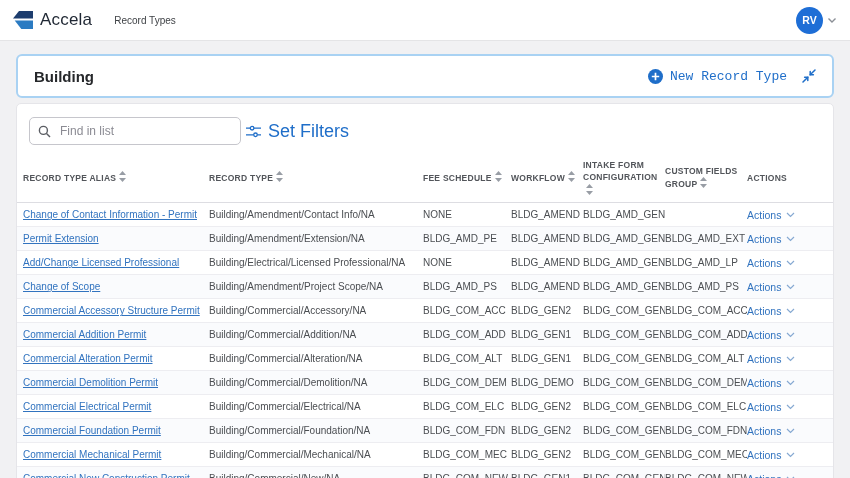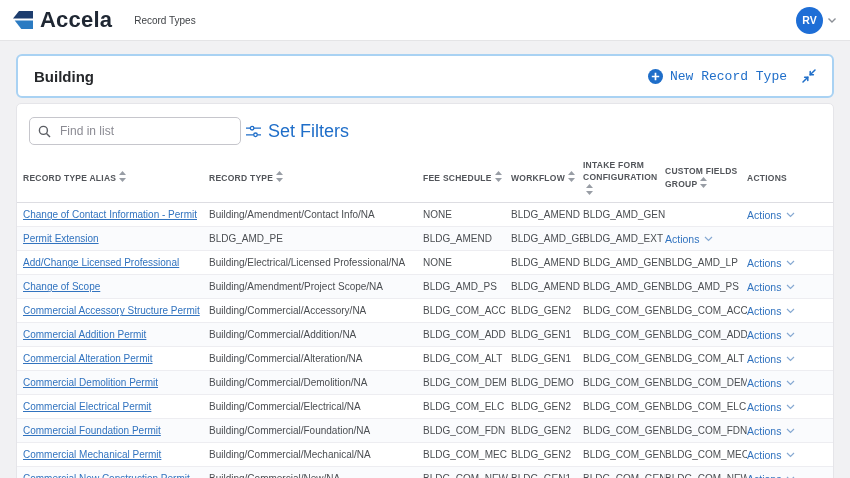--- a/index.html
+++ b/index.html
@@ -11,21 +11,21 @@
   }
 
   
   .topbar {
     height: 41px; background: #fff; border-bottom: 1px solid #e4e4e6;
     display: flex; align-items: center; justify-content: space-between;
     padding: 0 13px;
   }
   .brand { display: flex; align-items: center; }
   .logo-mark { display: inline-flex; margin-right: 7px; }
-  .brand-name { font-size: 22px; font-weight: 700; color: #1f2733; letter-spacing: .2px; }
+  .brand-name { font-size: 17px; font-weight: 400; color: #1f2733; letter-spacing: .2px; }
   .page-title { font-size: 10px; color: #3f4246; margin-left: 22px; }
   .user { display: flex; align-items: center; gap: 4px; }
   .avatar {
     width: 27px; height: 27px; border-radius: 50%;
     background: var(--avatar_bg, #1e6ed6); color: #fff;
     font-size: 10.5px; font-weight: 700;
     display: flex; align-items: center; justify-content: center;
   }
 
   
@@ -216,20 +216,21 @@
                   <svg width="9" height="6" viewBox="0 0 9 6">
                     <polyline points="1,1 4.5,4.5 8,1" fill="none" stroke="#86a9d2" stroke-width="1.2"></polyline>
                   </svg>
                 </span>
               </a>
     </div>
   </div>
 
   <div class="tr grid-row">
     <div class="td"><a href="#" class="alias-link">Permit Extension</a></div>
+    <div class="td">Building/Amendment/Extension/NA</div>
     <div class="td">BLDG_AMD_PE</div>
     <div class="td">BLDG_AMEND</div>
     <div class="td">BLDG_AMD_GENERAL</div>
     <div class="td">BLDG_AMD_EXT</div>
     <div class="td td-actions">
       <a href="#" class="actions-link">
                 <span>Actions</span>
                 <span style="display:inline-flex;">
                   <svg width="9" height="6" viewBox="0 0 9 6">
                     <polyline points="1,1 4.5,4.5 8,1" fill="none" stroke="#86a9d2" stroke-width="1.2"></polyline>

